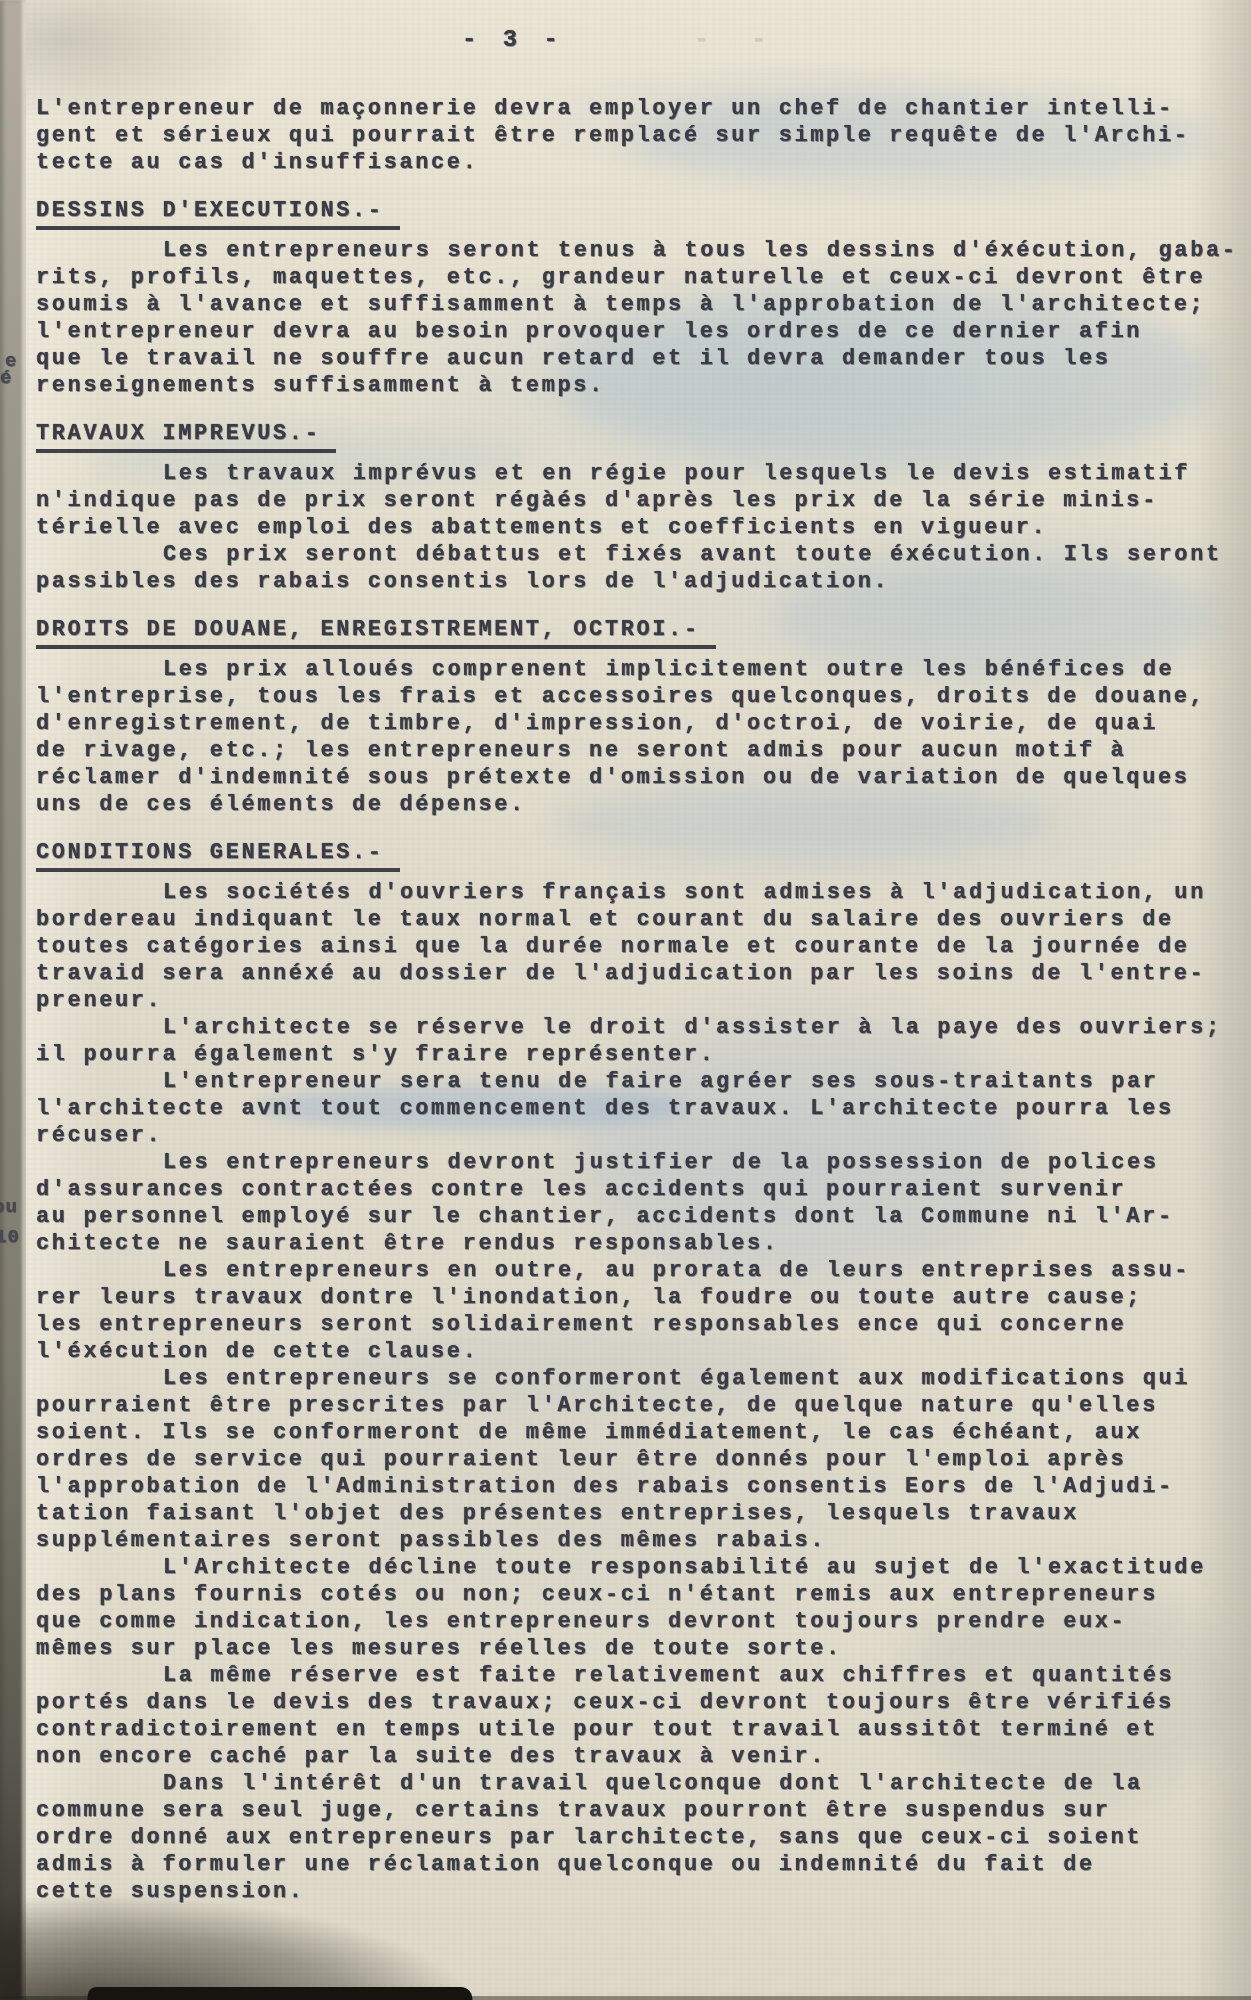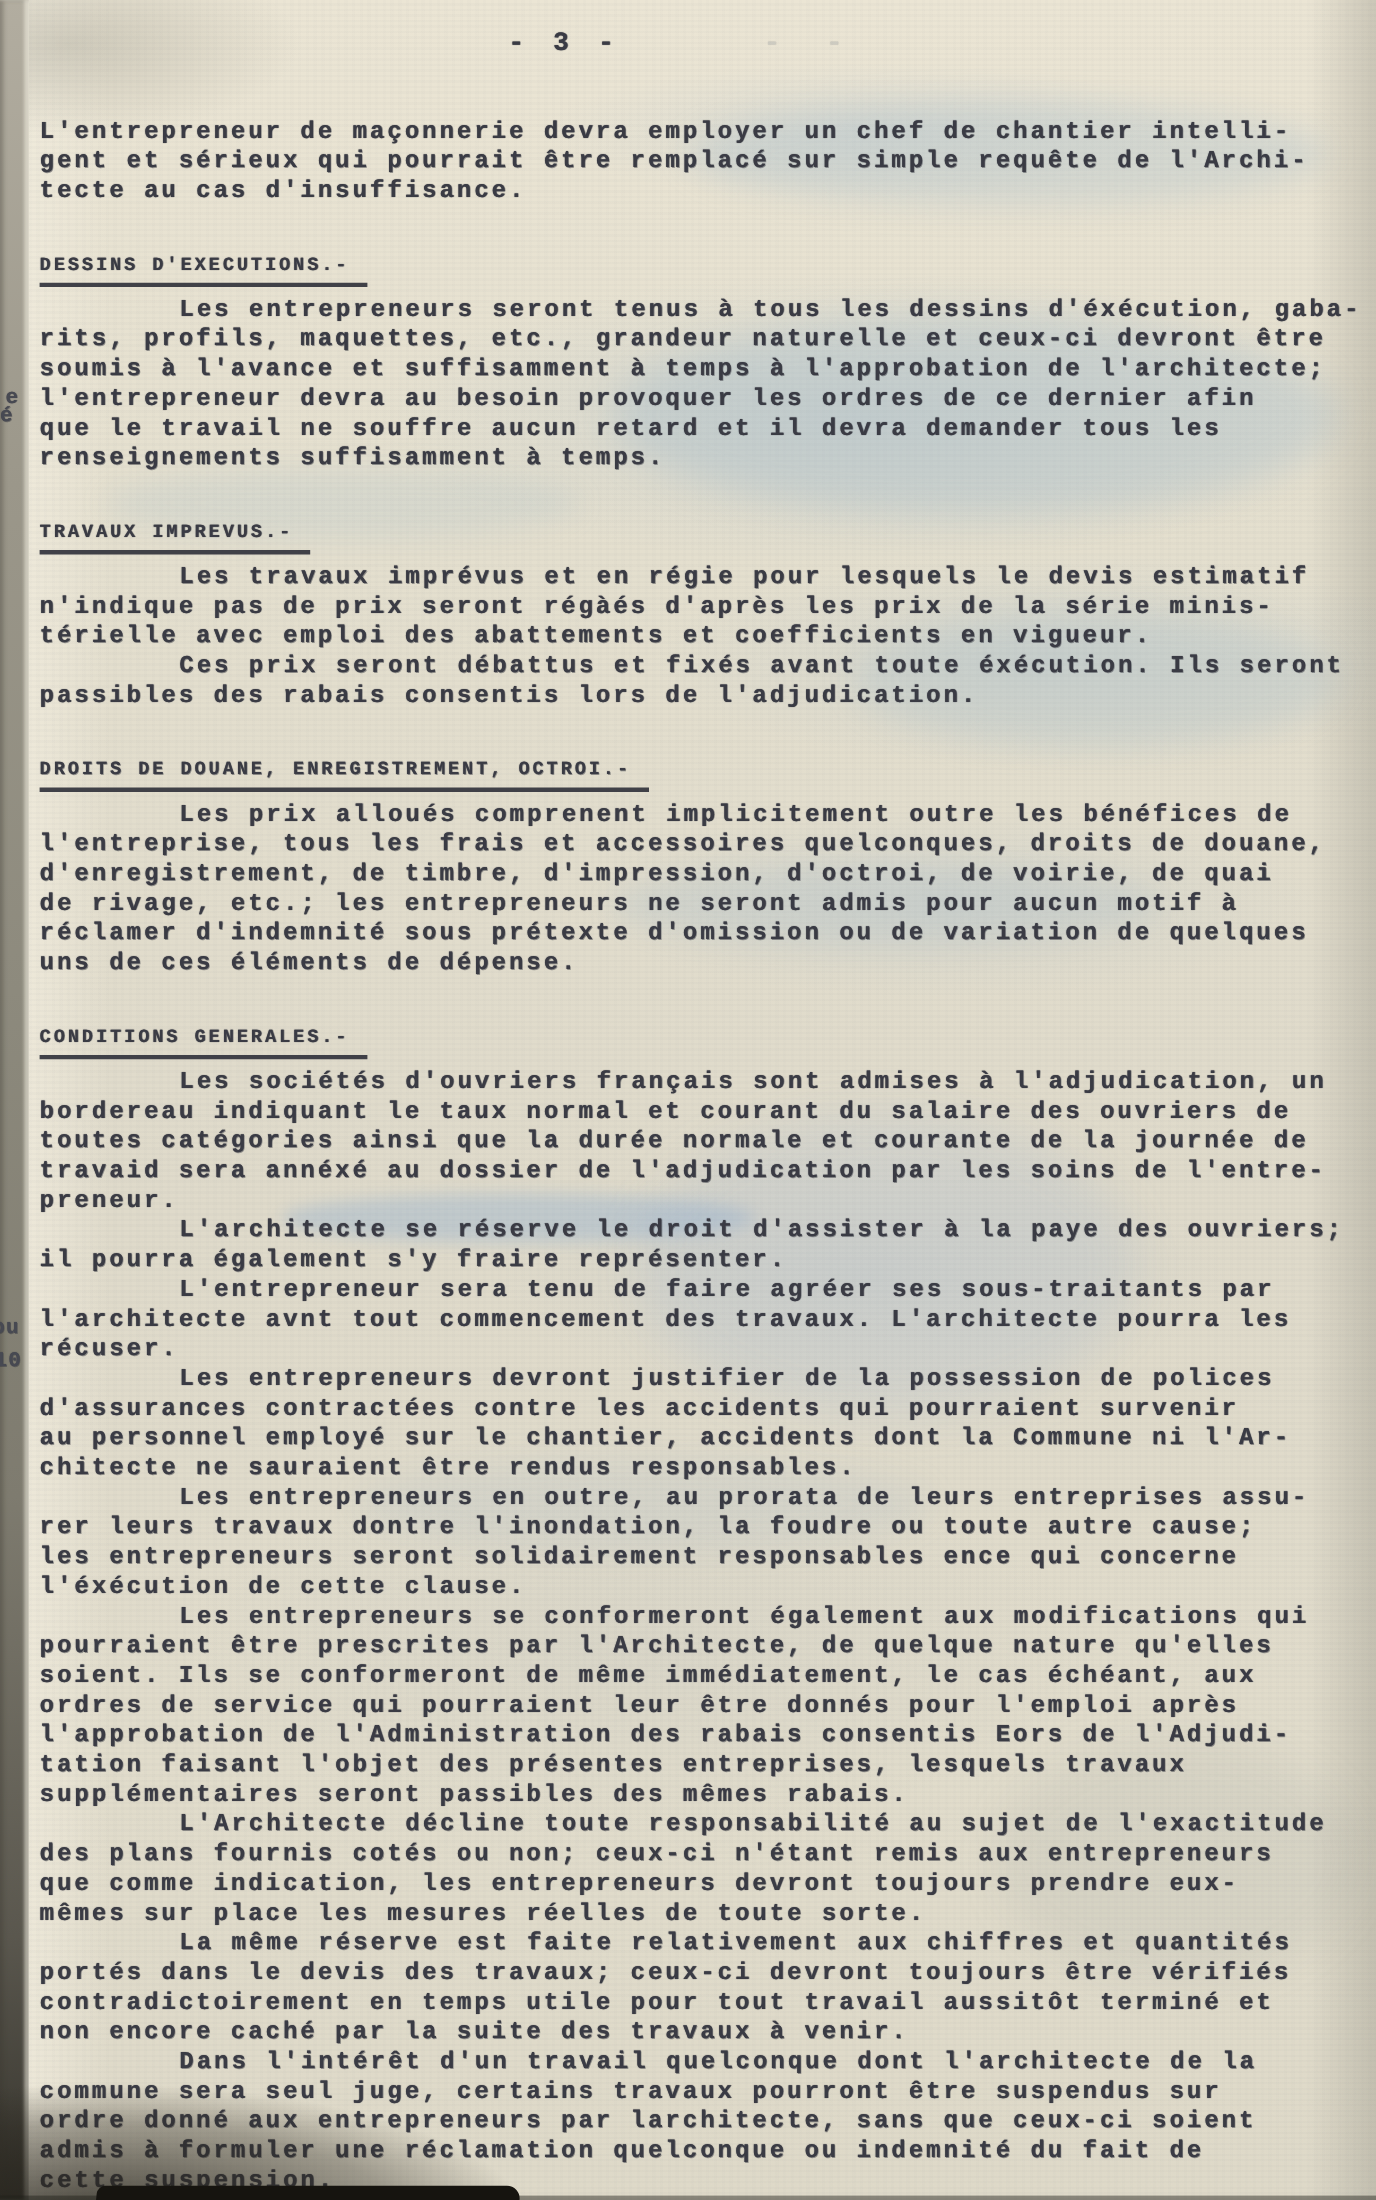--- a/index.html
+++ b/index.html
@@ -55,28 +55,28 @@
   }
   .bottom-bar{
     position:absolute;left:88px;bottom:0;width:385px;height:13px;z-index:5;
     background:#16140f;border-radius:9px 16px 0 0;transform:skewX(-6deg);
   }
   .bottom-line{position:absolute;left:0;bottom:0;width:1251px;height:4px;background:rgba(32,30,24,0.45);z-index:4;}
   
   .pagenum-row{position:absolute;left:436px;top:26px;z-index:2;font-size:24px;font-weight:700;letter-spacing:6px;color:#3a3b44;}
   .pagenum-ghost{margin-left:110px;opacity:0.20;letter-spacing:14px;color:#6a7582;}
   #doc{
-    position:absolute;left:10px;top:106px;width:1200px;z-index:2;
+    position:absolute;left:10px;top:95px;width:1200px;z-index:2;
     font-size:22px;line-height:27px;font-weight:700;letter-spacing:2.6px;
     color:#3a3b44;white-space:pre;
   }
   #doc,.pagenum-row,.frag{
     text-shadow:0 0 1px rgba(58,59,68,0.85), 0.7px 0.5px 0.6px rgba(58,59,68,0.45);
   }
-  .heading{margin:41px 0 7px 0;font-size:17px;font-weight:700;}
+  .heading{margin:21px 0 7px 0;font-size:22px;font-weight:700;}
   .hu{display:inline-block;border-bottom:4px solid rgba(50,51,60,0.92);padding:0 16px 2px 0;}
   .para{margin:0;}
   .para.indent .line:first-child{text-indent:127px;}
   .line{height:27px;}
   
   .frag{position:absolute;z-index:6;color:#474952;font-size:19px;font-weight:700;letter-spacing:1px;}
   .f0{left:5px;top:350px;}
   .f1{left:0px;top:367px;}
   .f2{left:-7px;top:1196px;}
   .f3{left:-5px;top:1226px;}

